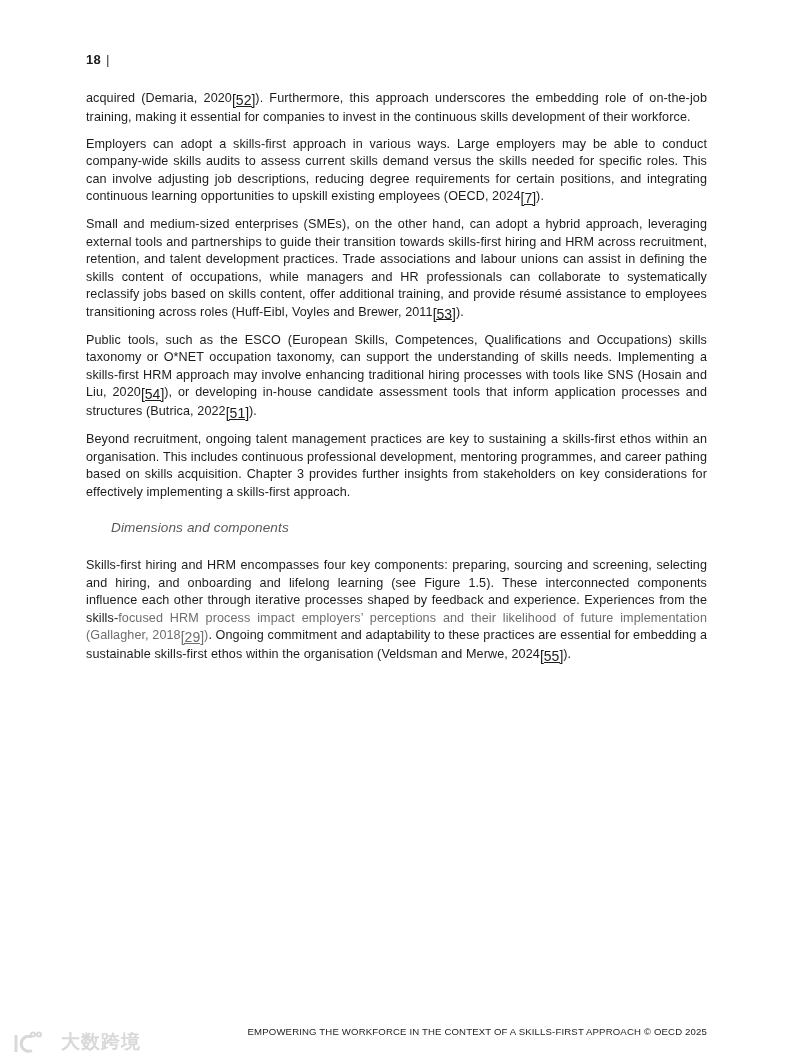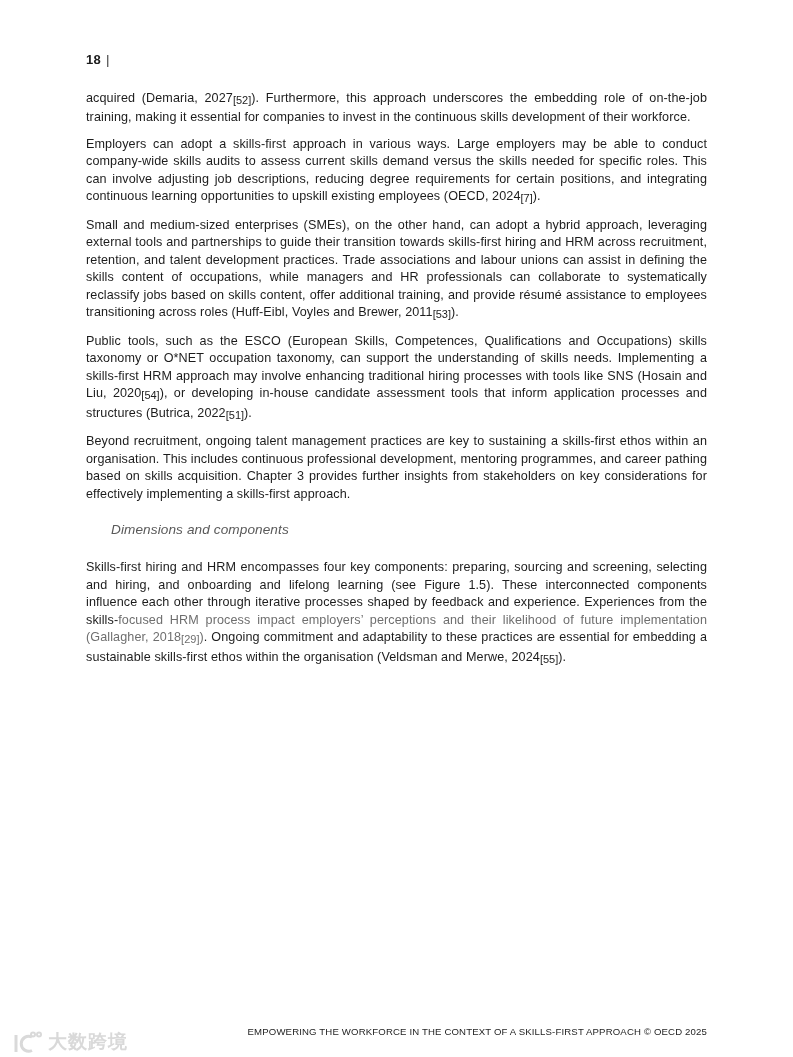--- a/index.html
+++ b/index.html
@@ -45,43 +45,44 @@
   .document-body h3 {
     margin: 19px 0 22px 0;
     padding-left: 25px;
     font-size: 13.6px;
     font-style: italic;
     font-weight: 400;
     color: var(--heading-text, #595959);
     letter-spacing: 0.1px;
   }
   .run-sub {
-    font-size: 11px;
+    font-size: 14px;
     vertical-align: -0.18em;
     letter-spacing: 0;
+    text-decoration: underline;
   }
   .run-grey {
     color: var(--muted-text, #6e6e6e);
   }
   .page-footer {
     position: absolute;
     top: 1026px;
     right: 86px;
     font-size: 9.6px;
     color: #242424;
     letter-spacing: 0.15px;
     white-space: nowrap;
   }
   .watermark {
     position: absolute;
     top: 1029px;
     left: 13px;
     display: flex;
     align-items: center;
-    gap: 5px;
+    gap: 18px;
     color: var(--watermark, #d9d9d9);
     font-size: 19px;
     font-weight: bold;
     letter-spacing: 1px;
     user-select: none;
   }
   .watermark svg {
     display: block;
   }
 </style>
@@ -90,21 +91,21 @@
 
 <div class="page">
 
   <div class="content-column">
     <div class="page-header">
       <span>18</span><span class="sep">|</span>
     </div>
 
     <div class="document-body">
 
-    <p><span>acquired (Demaria, 2027</span><span class="run-sub">[52]</span><span>). Furthermore, this approach underscores the embedding role of on-the-job training, making it essential for companies to invest in the continuous skills development of their workforce.</span></p>
+    <p><span>acquired (Demaria, 2020</span><span class="run-sub">[52]</span><span>). Furthermore, this approach underscores the embedding role of on-the-job training, making it essential for companies to invest in the continuous skills development of their workforce.</span></p>
         <p><span>Employers can adopt a skills-first approach in various ways. Large employers may be able to conduct company-wide skills audits to assess current skills demand versus the skills needed for specific roles. This can involve adjusting job descriptions, reducing degree requirements for certain positions, and integrating continuous learning opportunities to upskill existing employees (OECD, 2024</span><span class="run-sub">[7]</span><span>).</span></p>
         <p><span>Small and medium-sized enterprises (SMEs), on the other hand, can adopt a hybrid approach, leveraging external tools and partnerships to guide their transition towards skills-first hiring and HRM across recruitment, retention, and talent development practices. Trade associations and labour unions can assist in defining the skills content of occupations, while managers and HR professionals can collaborate to systematically reclassify jobs based on skills content, offer additional training, and provide résumé assistance to employees transitioning across roles (Huff-Eibl, Voyles and Brewer, 2011</span><span class="run-sub">[53]</span><span>).</span></p>
         <p><span>Public tools, such as the ESCO (European Skills, Competences, Qualifications and Occupations) skills taxonomy or O*NET occupation taxonomy, can support the understanding of skills needs. Implementing a skills-first HRM approach may involve enhancing traditional hiring processes with tools like SNS (Hosain and Liu, 2020</span><span class="run-sub">[54]</span><span>), or developing in-house candidate assessment tools that inform application processes and structures (Butrica, 2022</span><span class="run-sub">[51]</span><span>).</span></p>
         <p><span>Beyond recruitment, ongoing talent management practices are key to sustaining a skills-first ethos within an organisation. This includes continuous professional development, mentoring programmes, and career pathing based on skills acquisition. Chapter 3 provides further insights from stakeholders on key considerations for effectively implementing a skills-first approach.</span></p>
         <h3>Dimensions and components</h3>
         <p><span>Skills-first hiring and HRM encompasses four key components: preparing, sourcing and screening, selecting and hiring, and onboarding and lifelong learning (see Figure 1.5). These interconnected components influence each other through iterative processes shaped by feedback and experience. Experiences from the skills-</span><span class="run-grey">focused HRM process impact employers’ perceptions and their likelihood of future implementation (Gallagher, 2018</span><span class="run-sub run-grey">[29]</span><span class="run-grey">)</span><span>. Ongoing commitment and adaptability to these practices are essential for embedding a sustainable skills-first ethos within the organisation (Veldsman and Merwe, 2024</span><span class="run-sub">[55]</span><span>).</span></p>
       </div>
   </div>
 
   <div class="page-footer">EMPOWERING THE WORKFORCE IN THE CONTEXT OF A SKILLS-FIRST APPROACH © OECD 2025</div>

